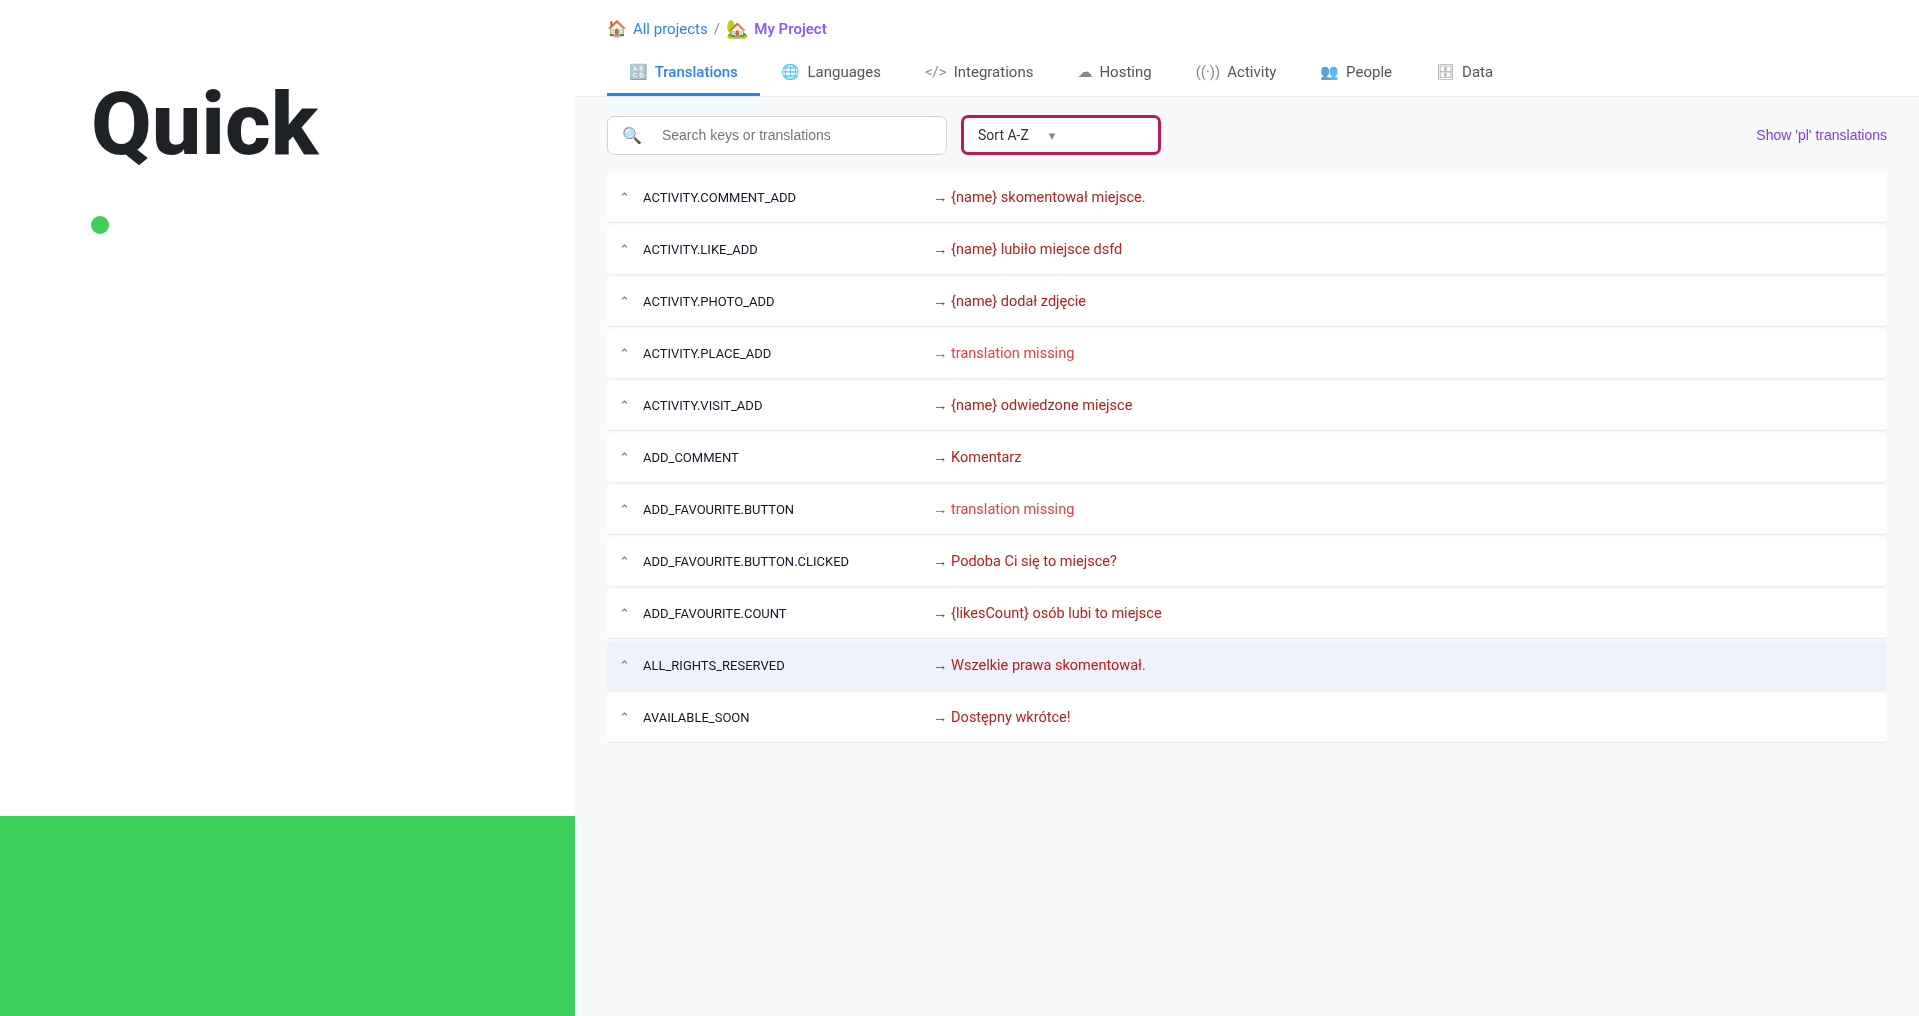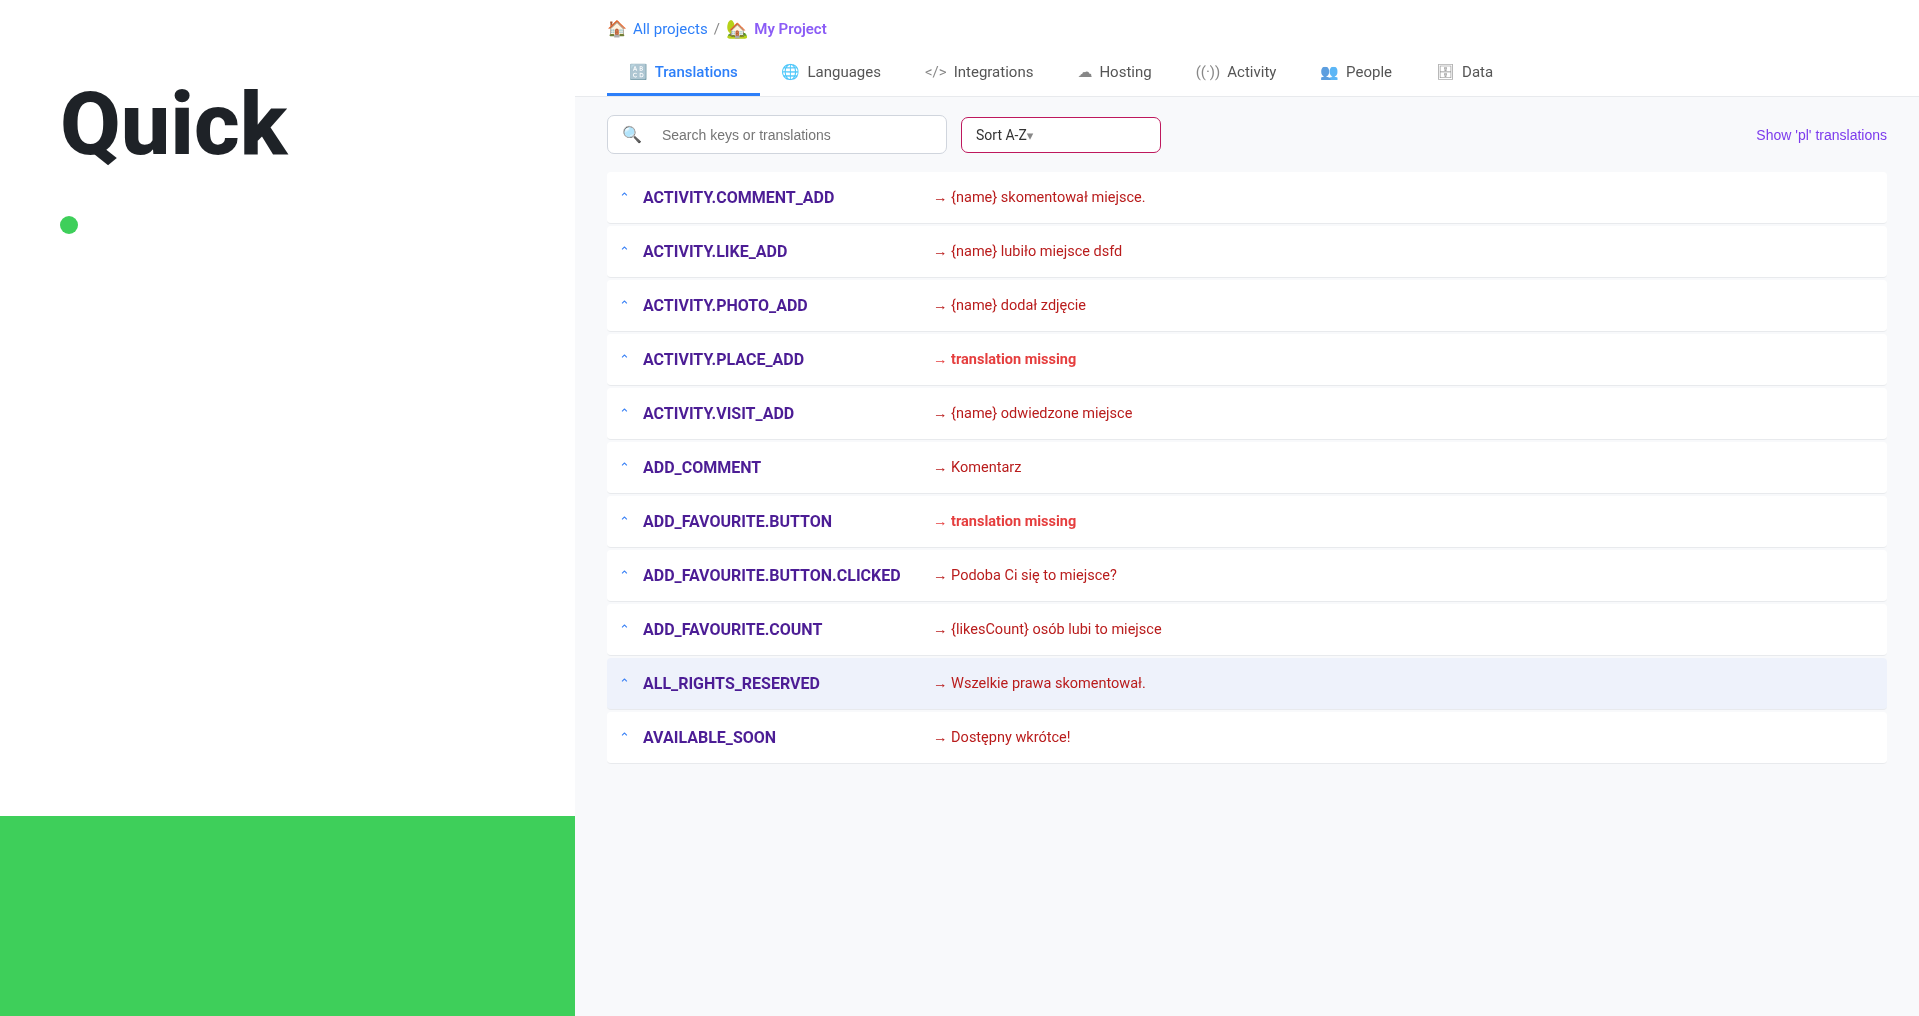--- a/index.html
+++ b/index.html
@@ -6,20 +6,21 @@
     body { font-family: -apple-system, BlinkMacSystemFont, 'Segoe UI', Roboto, sans-serif; display: flex; height: 100vh; overflow: hidden; background: #fff; }
 
     
     .left-panel {
       width: 575px;
       min-width: 575px;
       height: 100%;
       position: relative;
       background: #fff;
       overflow: hidden;
+      padding-left: 31px;
     }
     .left-text {
       padding: 80px 60px;
       position: relative;
       z-index: 2;
     }
     .left-quick {
       font-size: 88px;
       font-weight: 800;
       color: #1e2227;
@@ -141,24 +142,24 @@
       background: transparent;
       width: 100%;
       margin-left: 12px;
     }
     .search-icon { color: #aaa; font-size: 16px; }
 
     .sort-dropdown {
       display: flex;
       align-items: flex-end;
       background: #fff;
-      border: 1px solid #be185d;
+      border: 3px solid #be185d;
       border-radius: 7px;
       padding: 9px 14px;
-      gap: 0;
+      gap: 20px;
       min-width: 200px;
       cursor: pointer;
       font-size: 14px;
       color: #333;
     }
     .chevron-icon { color: #888; font-size: 13px; }
 
     .show-translations-btn {
       margin-left: auto;
       font-size: 14px;
@@ -189,32 +190,32 @@
       cursor: pointer;
       transition: background 0.1s;
     }
     .translation-item.highlighted { background: #eef2fb; }
     .chevron-up {
       color: #3b82f6;
       font-size: 13px;
       min-width: 14px;
     }
     .translation-key {
-      color: #4c1d95;
-      font-weight: 700;
-      font-size: 16px;
+      color: #0f172a;
+      font-weight: 400;
+      font-size: 13px;
       min-width: 280px;
     }
     .translation-value {
       color: #b91c1c;
       font-size: 14.5px;
     }
     .translation-missing {
       color: #e53e3e;
-      font-weight: 700;
+      font-weight: 400;
       font-size: 14.5px;
     }
   </style>
 </head>
 <body>
 
 <div class="left-panel">
   <div class="left-text">
     <span class="left-quick">Quick</span>
     <span class="left-review">

